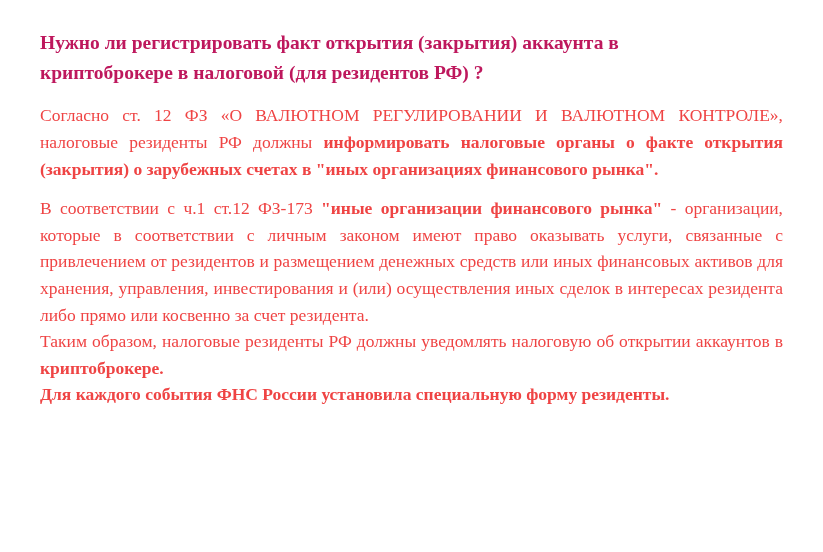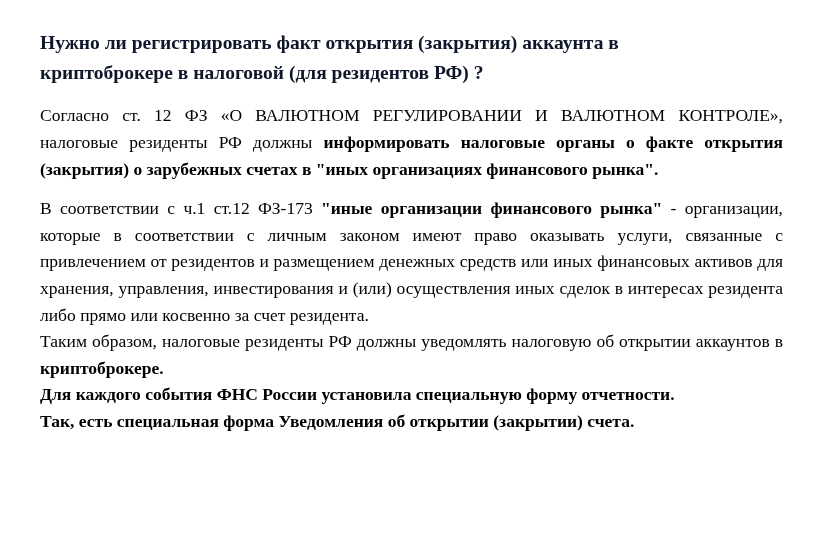--- a/index.html
+++ b/index.html
@@ -20,28 +20,28 @@
     box-sizing: border-box;
     padding: 28px 40px 0 40px;
     position: relative;
   }
   .doc-title {
     font-size: 19.5px;
     font-weight: bold;
     line-height: 1.55;
     text-align: left;
     margin: 0 0 14px 0;
-    color: #0f172a;
+    color: #be185d;
   }
   .doc-title .u {
   }
   .body-block {
     font-size: 17.5px;
     line-height: 1.52;
-    color: #000000;
+    color: #ef4444;
   }
   p.para {
     margin: 0 0 0 0;
     text-align: justify;
     text-justify: inter-word;
   }
   p.para.spaced {
     margin-bottom: 13px;
   }
   .b {
@@ -68,22 +68,19 @@
 
     <p class="para">
       <span>В соответствии с ч.1 ст.12 ФЗ-173 </span><span class="b">"иные организации финансового рынка"</span><span> - организации, которые в соответствии с личным законом имеют право оказывать услуги, связанные с привлечением от резидентов и размещением денежных средств или иных финансовых активов для хранения, управления, инвестирования и (или) осуществления иных сделок в интересах резидента либо прямо или косвенно за счет резидента.</span>
     </p>
 
     <p class="para">
       <span>Таким образом, налоговые резиденты РФ должны уведомлять налоговую об открытии аккаунтов в </span><span class="b u">криптоброкере</span><span class="b">.</span>
     </p>
 
     <p class="para b">
-      <span>Для каждого события ФНС России установила специальную форму отчетности.</span>
+      <span>Для каждого события ФНС России установила специальную форму резиденты.</span>
     </p>
 
-    <p class="para b">
-      <span>Так, есть специальная форма Уведомления об открытии (закрытии) счета.</span>
-    </p>
 
 
   </div>
 </div>
 
 </body></html>

